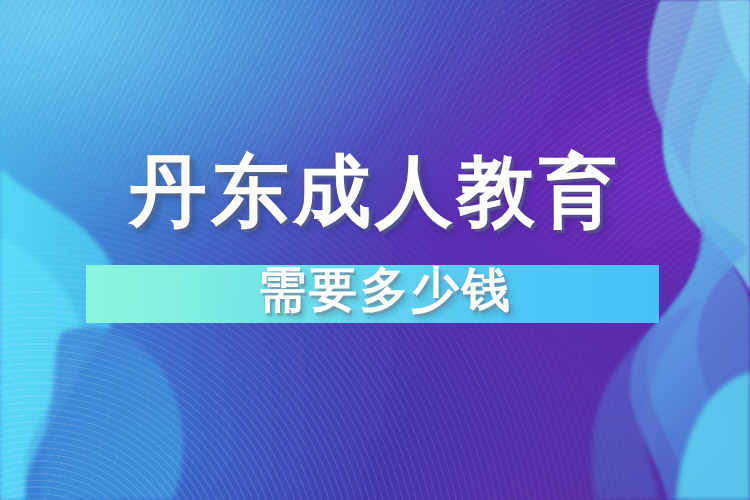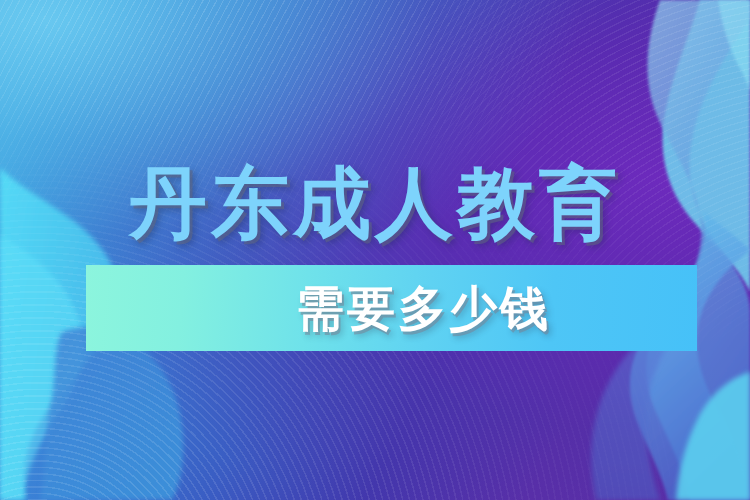--- a/index.html
+++ b/index.html
@@ -98,51 +98,50 @@
   #title-block {
     position: absolute;
     left: 0;
     top: 152px;
     width: 750px;
     text-align: center;
     z-index: 20;
   }
   #main-title {
     display: inline-block;
-    margin: 12px;
+    margin: 0;
     font-size: 78px;
     line-height: 1.0;
     font-weight: 700;
-    color: #7dd3fc;
+    color: #ffffff;
     letter-spacing: 4px;
     font-family: "DejaVu Sans", "Liberation Sans", sans-serif;
     text-shadow:
       3px 3px 0 rgba(96,104,130,0.55),
       5px 5px 7px rgba(30,40,80,0.35);
     white-space: nowrap;
   }
 
   #subtitle-bar {
     position: absolute;
     left: 86px;
     top: 265px;
     width: 573px;
-    height: 86px;
+    height: 58px;
     z-index: 20;
     background: linear-gradient(95deg,
       #8cf5dd 0%,
       #83f0e0 16%,
       #6fe2ea 36%,
       #5fd2f2 56%,
       #4ec6f6 76%,
       #46c1f8 100%);
     display: flex;
-    align-items: center;
+    align-items: flex-start;
     justify-content: center;
-    padding-left: 38px;
   }
   #subtitle-text {
     margin: 0;
     padding-left: 26px;
     font-size: 48px;
     line-height: 1.0;
     font-weight: 700;
     color: #ffffff;
     letter-spacing: 3px;
     font-family: "DejaVu Sans", "Liberation Sans", sans-serif;

